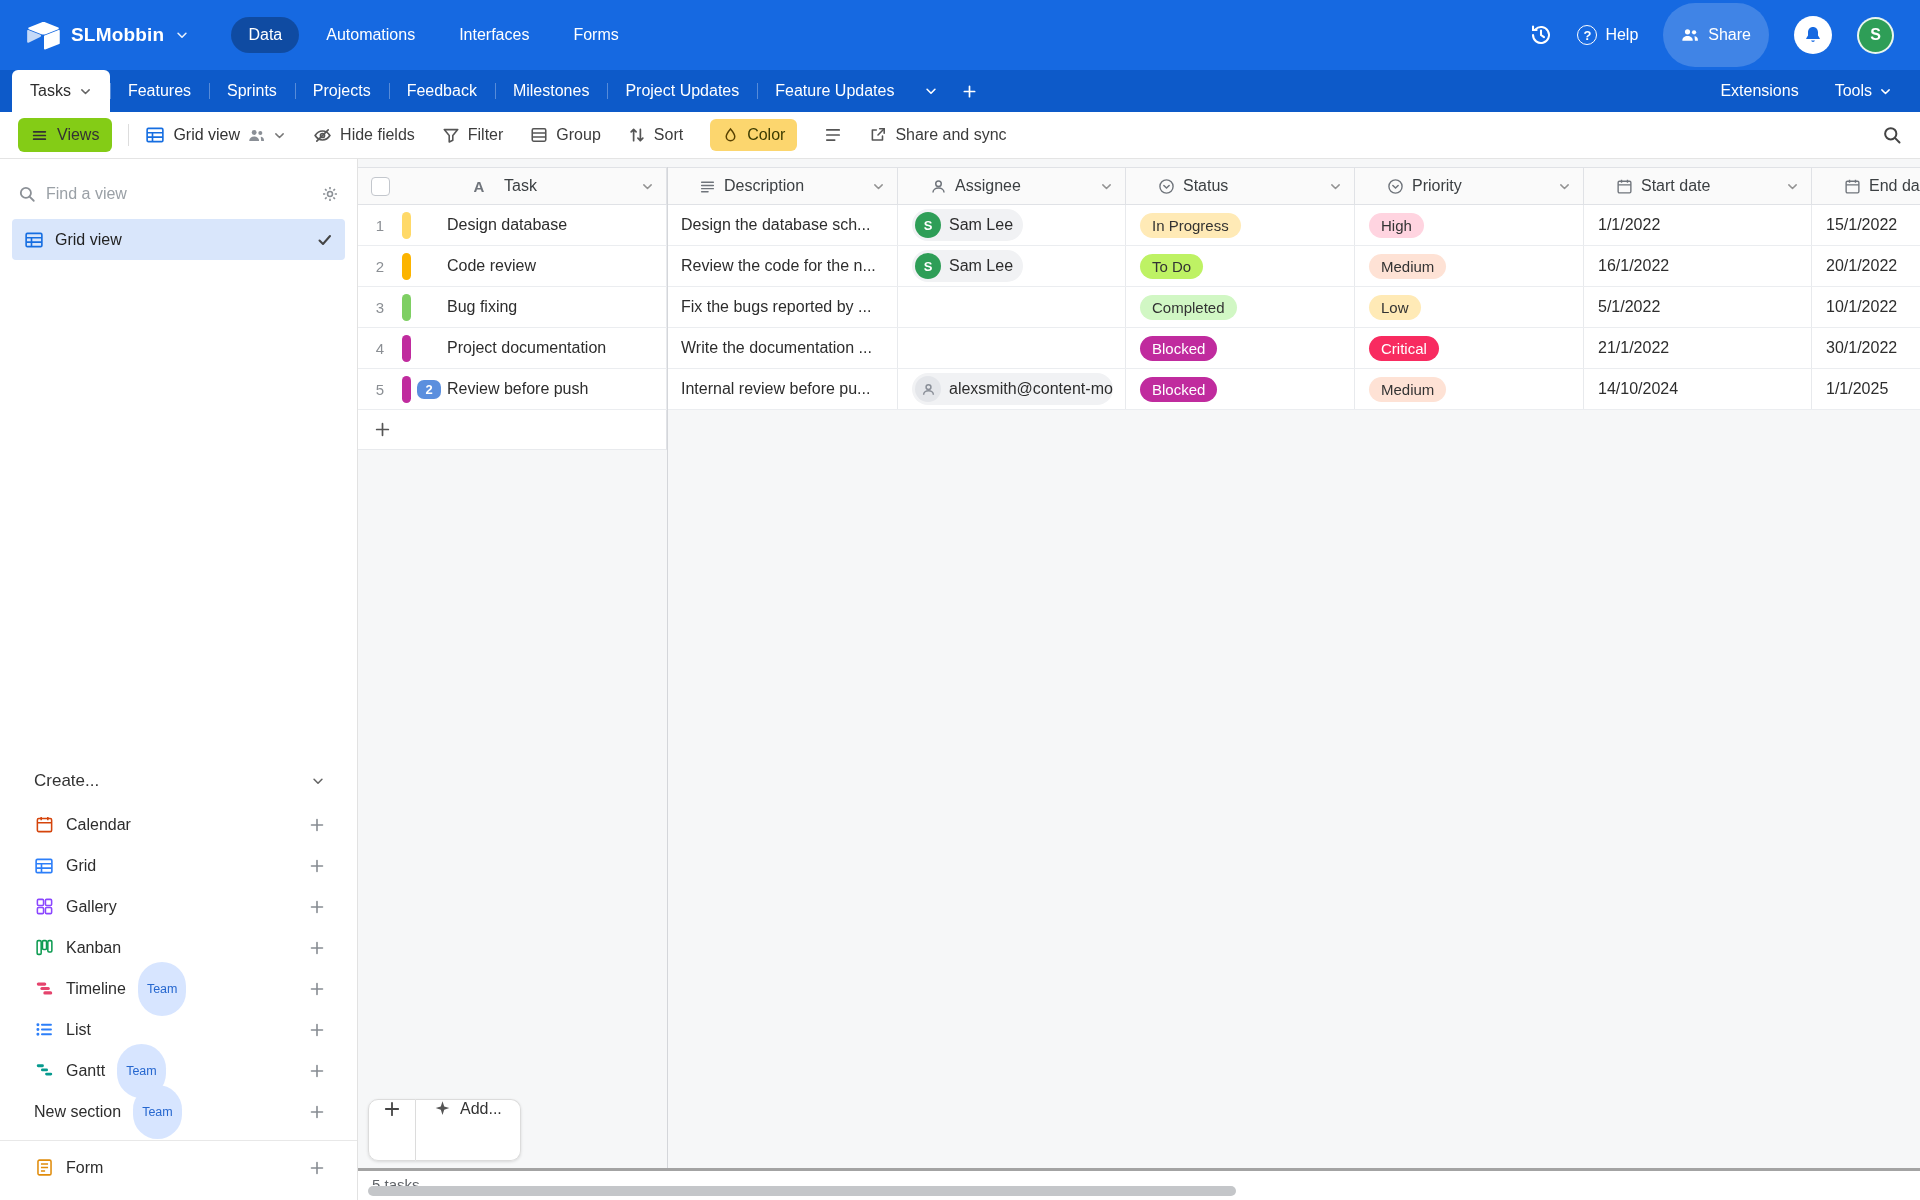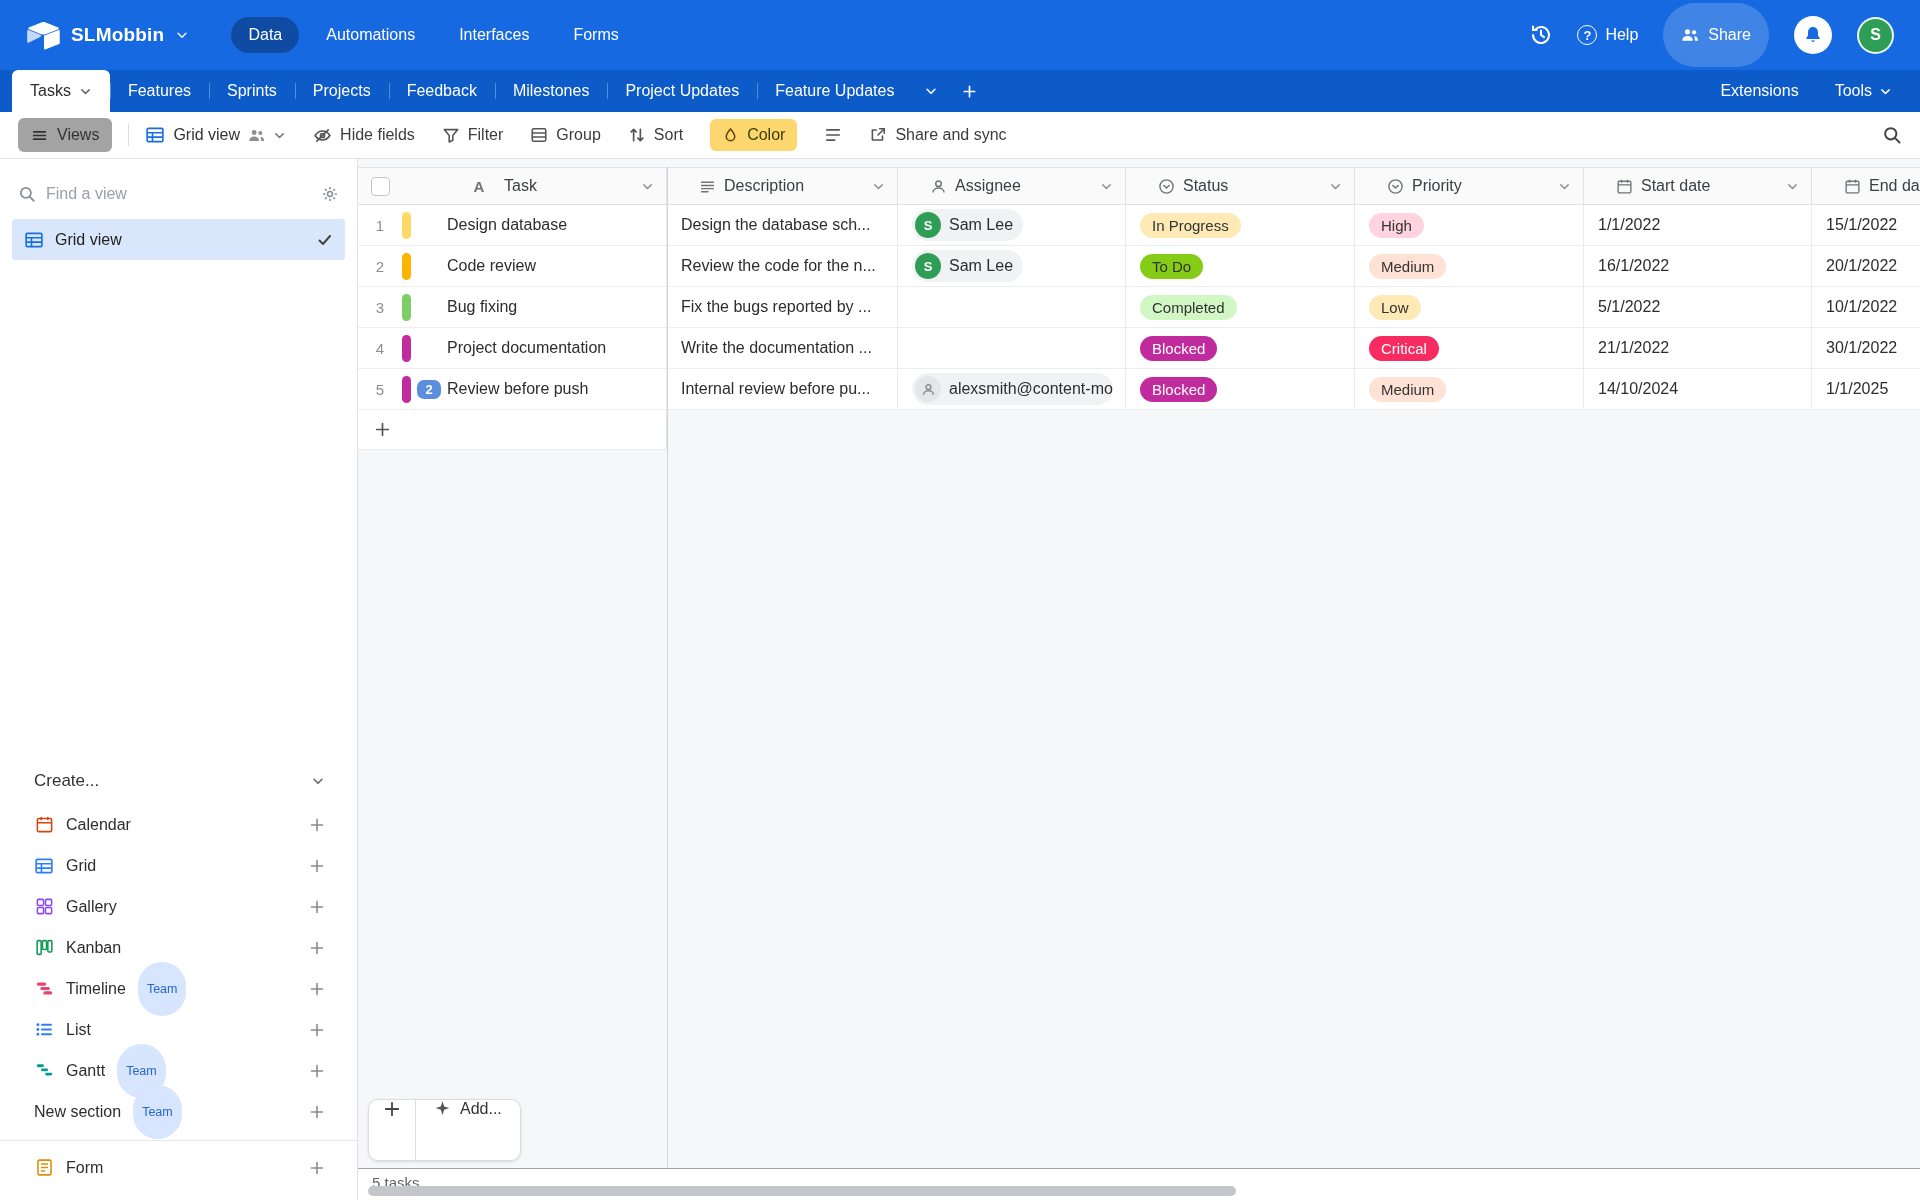--- a/index.html
+++ b/index.html
@@ -27,21 +27,21 @@
   .tabbar{height:42px;background:#0d5ac9;display:flex;align-items:stretch;color:#fff;flex:none;padding-left:12px}
   .vtab{display:flex;align-items:center;gap:8px;padding:0 18px;font-size:16px;position:relative;white-space:nowrap}
   .vtab.active{background:#fff;color:#2d2d2d;border-radius:6px 6px 0 0;font-weight:500}
   .vtab.inactive::before{content:"";position:absolute;left:0;top:13px;height:16px;width:1px;background:rgba(255,255,255,.3)}
   .vtab-icon{display:flex;align-items:center;padding:0 12px;position:relative}
   .tabbar-right{margin-left:auto;display:flex;align-items:center;gap:36px;padding-right:28px;font-size:16px}
   .tools{display:flex;align-items:center;gap:7px}
 
   
   .toolbar{height:47px;background:#fff;border-bottom:1px solid #e4e4e4;display:flex;align-items:center;padding:0 18px;flex:none;color:#3c3c3c}
-  .viewsbtn{display:flex;align-items:center;gap:9px;background:#a3a3a3;border-radius:6px;padding:8px 13px;font-size:16px;font-weight:500;color:#333}
+  .viewsbtn{display:flex;align-items:center;gap:9px;background:#84cc16;border-radius:6px;padding:8px 13px;font-size:16px;font-weight:500;color:#333}
   .tb-div{width:1px;height:22px;background:#ddd;margin:0 16px}
   .viewname{display:flex;align-items:center;gap:8px;font-size:16px;font-weight:500;color:#333}
   .tb-btn{display:flex;align-items:center;gap:8px;font-size:16px;margin-left:27px;white-space:nowrap}
   .tb-btn.color-active{background:#fcd66e;border-radius:6px;padding:7px 12px;color:#3c3c00}
   .searchbtn{margin-left:auto;color:#444}
 
   
   .content{flex:1;display:flex;min-height:0}
   .sidebar{width:358px;flex:none;border-right:1px solid #e2e2e2;display:flex;flex-direction:column;padding-top:10px;background:#fff}
   .findview{display:flex;align-items:center;gap:10px;margin:4px 18px 0;height:42px;color:#8b9096}
@@ -83,21 +83,21 @@
   .apill{display:flex;align-items:center;gap:8px;background:#f1f2f4;border-radius:999px;padding:3px 10px 3px 3px;overflow:hidden;max-width:100%}
   .av{width:26px;height:26px;border-radius:50%;display:flex;align-items:center;justify-content:center;color:#fff;font-size:13px;font-weight:700;flex:none}
   .aname{white-space:nowrap}
   .pillbadge{padding:4px 12px;border-radius:999px;font-size:15px;white-space:nowrap}
   .addrow{width:309px;height:40px;background:#fff;display:flex;align-items:center;border-bottom:1px solid #e8eaed;border-right:1px solid #e0e2e6}
   .frozen-div{position:absolute;top:8px;bottom:32px;left:309px;width:1px;background:#d4d6da}
   .float-add{position:absolute;left:10px;bottom:39px;display:flex;border-radius:10px;box-shadow:0 1px 3px rgba(0,0,0,.12)}
   .fbtn{background:#fff;border:1px solid #dcdcdc;height:62px;display:flex;align-items:flex-start;justify-content:center;color:#444}
   .fbtn.sq{width:48px;border-radius:10px 0 0 10px}
   .fbtn.wide{padding:0 18px;border-left:none;border-radius:0 10px 10px 0;gap:9px;font-size:16px;color:#333}
-  .gfooter{position:absolute;left:0;right:0;bottom:0;height:32px;background:#fff;border-top:1px solid #a3a3a3;display:flex;align-items:flex-start;padding:5px 0 0 14px;font-size:15px;color:#5f6368}
+  .gfooter{position:absolute;left:0;right:0;bottom:0;height:32px;background:#fff;border-top:3px solid #a3a3a3;display:flex;align-items:flex-start;padding:5px 0 0 14px;font-size:15px;color:#5f6368}
   .hscroll{position:absolute;left:10px;bottom:4px;width:868px;height:10px;border-radius:6px;background:#c4c6c9}
 </style>
 </head>
 <body>
 
 <div class="app" data-interactable="false">
 
   <header class="topbar" data-interactable="false">
     <div class="brand" data-interactable="true">
       <svg data-interactable="false" width="34" height="29" viewBox="0 0 200 170" fill="#fff">
@@ -569,21 +569,21 @@
     <div class="td" data-interactable="true">
       <span class="apill" data-interactable="false">
         <span class="av" data-interactable="false" style="background: rgb(46, 158, 87);">
           <span data-interactable="false">S</span>
 
         </span>
         <span class="aname" data-interactable="false">Sam Lee</span>
       </span>
     </div>
     <div class="td" data-interactable="true">
-      <span class="pillbadge" data-interactable="false" style="background: #84cc16; color: rgb(51, 51, 51);">To Do</span>
+      <span class="pillbadge" data-interactable="false" style="background: #bef264; color: rgb(51, 51, 51);">To Do</span>
     </div>
     <div class="td" data-interactable="true">
       <span class="pillbadge" data-interactable="false" style="background: rgb(254, 226, 213); color: rgb(51, 51, 51);">Medium</span>
     </div>
     <div class="td" data-interactable="true">16/1/2022</div>
     <div class="td" data-interactable="true">20/1/2022</div>
   </div>
 
   <div class="trow" data-interactable="true">
     <div class="td td-primary" data-interactable="true">

